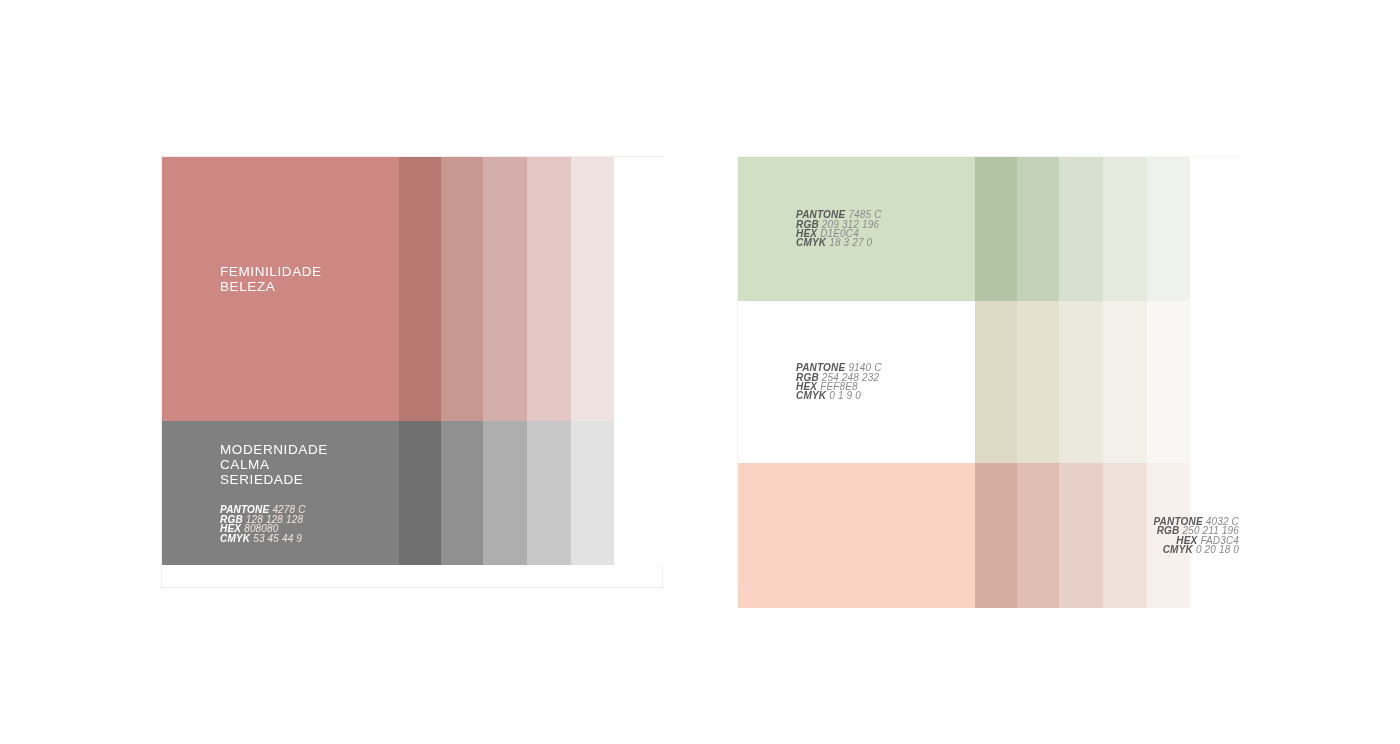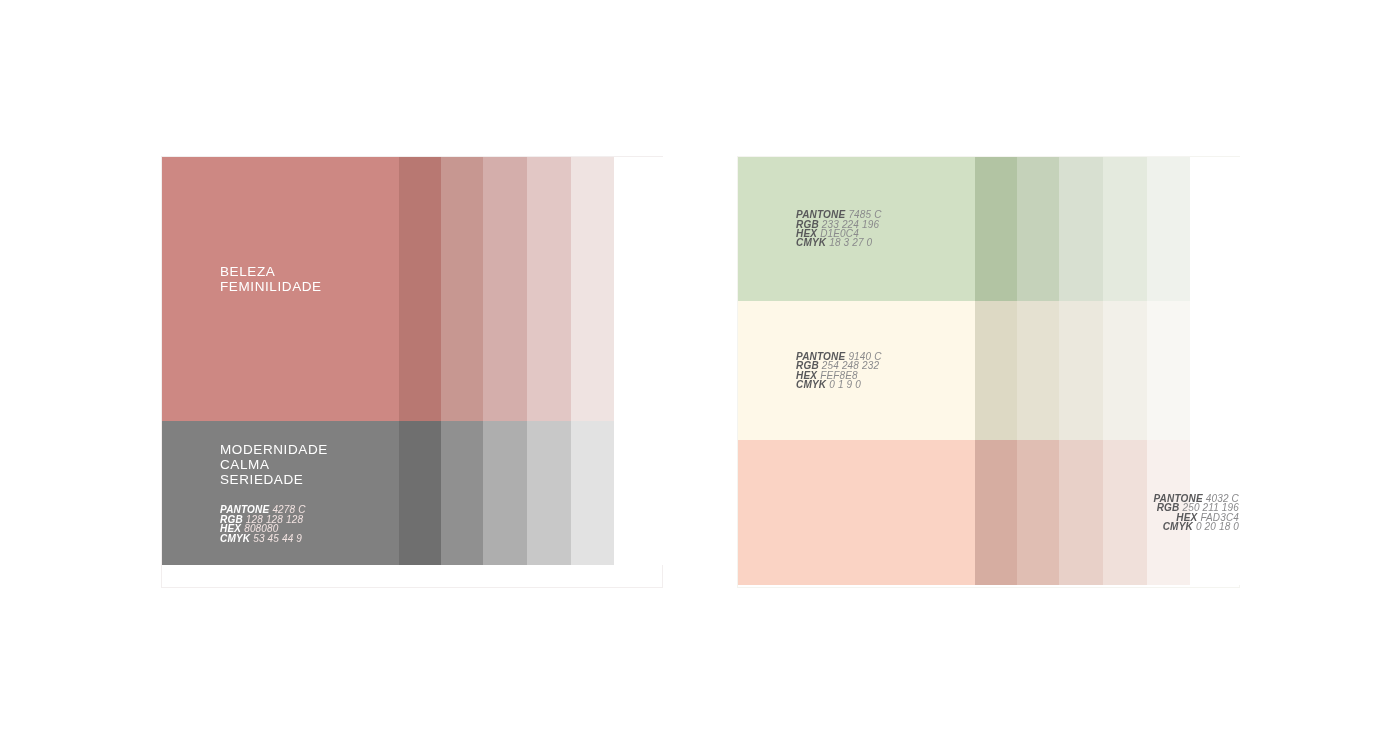--- a/index.html
+++ b/index.html
@@ -121,22 +121,22 @@
       <div class="swatch-main" style="width: 237px; background: rgb(205, 136, 131);"></div>
       <div class="swatch-tint" style="width: 42px; background: rgb(184, 120, 114);"></div>
       <div class="swatch-tint" style="width: 42px; background: rgb(199, 151, 145);"></div>
       <div class="swatch-tint" style="width: 44px; background: rgb(212, 174, 171);"></div>
       <div class="swatch-tint" style="width: 44px; background: rgb(226, 199, 197);"></div>
       <div class="swatch-tint" style="width: 43px; background: rgb(239, 227, 225);"></div>
       <div class="swatch-tint" style="width: 50px; background: rgb(255, 255, 255);"></div>
       <div class="row-content text-light">
         <div class="row-inner">
           <ul class="keywords">
+            <li class="keyword">FEMINILIDADE</li>
             <li class="keyword">BELEZA</li>
-            <li class="keyword">FEMINILIDADE</li>
           </ul>
         </div>
       </div>
     </div>
     <div class="palette-row" style="height: 144px;">
       <div class="swatch-main" style="width: 237px; background: rgb(128, 128, 128);"></div>
       <div class="swatch-tint" style="width: 42px; background: rgb(111, 111, 111);"></div>
       <div class="swatch-tint" style="width: 42px; background: rgb(144, 144, 144);"></div>
       <div class="swatch-tint" style="width: 44px; background: rgb(174, 174, 174);"></div>
       <div class="swatch-tint" style="width: 44px; background: rgb(200, 200, 200);"></div>
@@ -165,28 +165,28 @@
       <div class="swatch-tint" style="width: 42px; background: rgb(178, 196, 163);"></div>
       <div class="swatch-tint" style="width: 42px; background: rgb(197, 210, 186);"></div>
       <div class="swatch-tint" style="width: 44px; background: rgb(216, 224, 209);"></div>
       <div class="swatch-tint" style="width: 44px; background: rgb(228, 234, 222);"></div>
       <div class="swatch-tint" style="width: 43px; background: rgb(239, 242, 236);"></div>
       <div class="swatch-tint" style="width: 50px; background: rgb(255, 255, 255);"></div>
       <div class="row-content text-dark">
         <div class="row-inner">
           <ul class="specs">
             <li class="spec-line"><span class="spec-key">PANTONE</span><span class="spec-val">7485 C</span></li>
-            <li class="spec-line"><span class="spec-key">RGB</span><span class="spec-val">233 224 196</span></li>
+            <li class="spec-line"><span class="spec-key">RGB</span><span class="spec-val">209 312 196</span></li>
             <li class="spec-line"><span class="spec-key">HEX</span><span class="spec-val">D1E0C4</span></li>
             <li class="spec-line"><span class="spec-key">CMYK</span><span class="spec-val">18 3 27 0</span></li>
           </ul>
         </div>
       </div>
     </div>
-    <div class="palette-row" style="height: 139px;">
+    <div class="palette-row" style="height: 162px; align-items: center;">
       <div class="swatch-main" style="width: 237px; background: rgb(254, 248, 232);"></div>
       <div class="swatch-tint" style="width: 42px; background: rgb(221, 217, 196);"></div>
       <div class="swatch-tint" style="width: 42px; background: rgb(229, 225, 209);"></div>
       <div class="swatch-tint" style="width: 44px; background: rgb(235, 232, 221);"></div>
       <div class="swatch-tint" style="width: 44px; background: rgb(242, 240, 233);"></div>
       <div class="swatch-tint" style="width: 43px; background: rgb(248, 247, 243);"></div>
       <div class="swatch-tint" style="width: 50px; background: rgb(255, 255, 255);"></div>
       <div class="row-content text-dark">
         <div class="row-inner">
           <ul class="specs">

